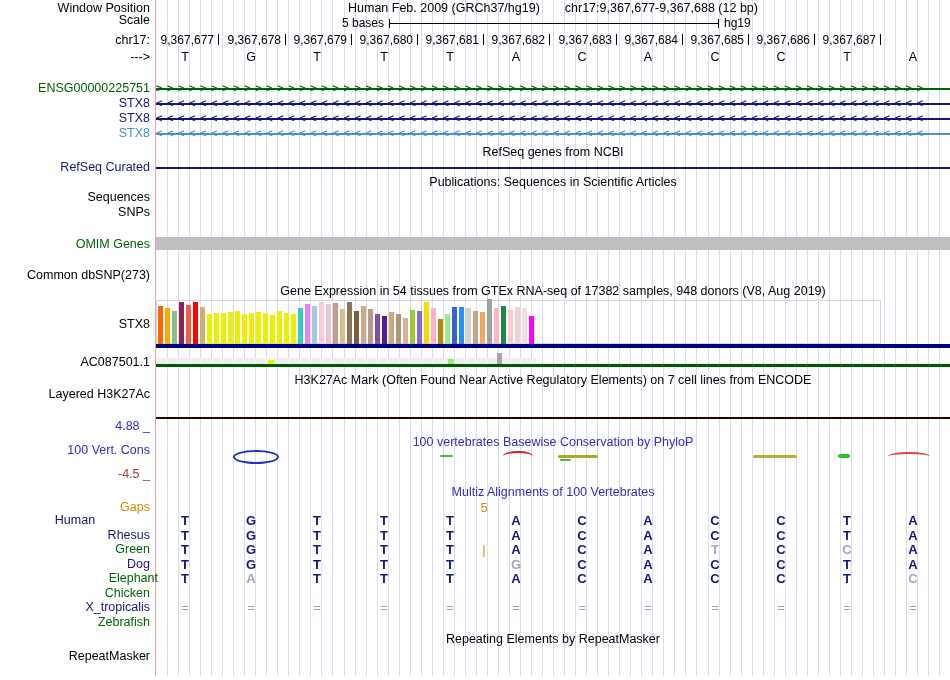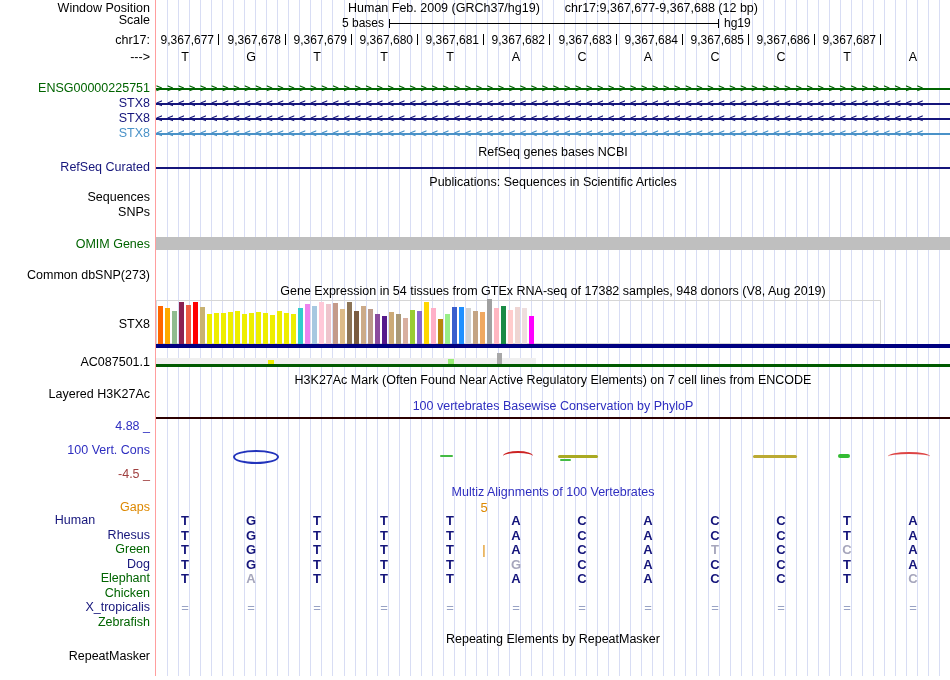--- a/index.html
+++ b/index.html
@@ -179,21 +179,21 @@
         <div class="hline"></div>
         <div class="arrows">&lt;&lt;&lt;&lt;&lt;&lt;&lt;&lt;&lt;&lt;&lt;&lt;&lt;&lt;&lt;&lt;&lt;&lt;&lt;&lt;&lt;&lt;&lt;&lt;&lt;&lt;&lt;&lt;&lt;&lt;&lt;&lt;&lt;&lt;&lt;&lt;&lt;&lt;&lt;&lt;&lt;&lt;&lt;&lt;&lt;&lt;&lt;&lt;&lt;&lt;&lt;&lt;&lt;&lt;&lt;&lt;&lt;&lt;&lt;&lt;&lt;&lt;&lt;&lt;&lt;&lt;&lt;&lt;&lt;&lt;</div>
       </div>
       <div class="lbl" style="top: 127px; color: rgb(74, 146, 200);">STX8</div>
       <div class="gene-line" style="top: 127px; color: rgb(74, 146, 200);">
         <div class="hline"></div>
         <div class="arrows">&lt;&lt;&lt;&lt;&lt;&lt;&lt;&lt;&lt;&lt;&lt;&lt;&lt;&lt;&lt;&lt;&lt;&lt;&lt;&lt;&lt;&lt;&lt;&lt;&lt;&lt;&lt;&lt;&lt;&lt;&lt;&lt;&lt;&lt;&lt;&lt;&lt;&lt;&lt;&lt;&lt;&lt;&lt;&lt;&lt;&lt;&lt;&lt;&lt;&lt;&lt;&lt;&lt;&lt;&lt;&lt;&lt;&lt;&lt;&lt;&lt;&lt;&lt;&lt;&lt;&lt;&lt;&lt;&lt;&lt;</div>
       </div>
     </div>
 
-  <div class="ctitle" style="top:146px">RefSeq genes bases NCBI</div>
+  <div class="ctitle" style="top:146px">RefSeq genes from NCBI</div>
   <div class="lbl navy" style="top:161px">RefSeq Curated</div>
   <div class="fullbar" style="top:167px;height:2px;background:#15157b"></div>
 
   <div class="ctitle" style="top:176px">Publications: Sequences in Scientific Articles</div>
   <div class="lbl" style="top:191px">Sequences</div>
   <div class="lbl" style="top:206px">SNPs</div>
 
   <div class="lbl green" style="top:238px">OMIM Genes</div>
   <div class="fullbar" style="top:237px;height:13px;background:#bfbfbf"></div>
 
@@ -267,21 +267,21 @@
       <div class="bar" style="position: absolute; left: 448px; top: 359px; width: 6px; height: 5px; background: rgb(153, 238, 119);"></div>
       <div class="bar" style="position: absolute; left: 497px; top: 353px; width: 5px; height: 11px; background: rgb(168, 168, 168);"></div>
     </div>
   <div class="fullbar" style="top:364px;height:3px;background:#005a00"></div>
 
   <div class="ctitle" style="top:374px">H3K27Ac Mark (Often Found Near Active Regulatory Elements) on 7 cell lines from ENCODE</div>
   <div class="lbl" style="top:388px">Layered H3K27Ac</div>
   <div class="fullbar" style="top:417px;height:2px;background:#2b0000"></div>
 
   <div class="lbl blue" style="top:420px">4.88 _</div>
-  <div class="ctitle blue" style="top:400px">100 vertebrates Basewise Conservation by PhyloP</div>
+  <div class="ctitle blue" style="top:436px">100 vertebrates Basewise Conservation by PhyloP</div>
   <div class="lbl blue" style="top:444px">100 Vert. Cons</div>
   <div class="lbl maroon" style="top:468px">-4.5 _</div>
   <div id="phylop-marks">
       <div class="phymark" style="left: 233px; top: 450px; width: 42px; height: 10px; border: 2px solid rgb(34, 51, 187); border-radius: 50%;"></div>
       <div class="phymark" style="left: 440px; top: 455px; width: 13px; height: 2px; background: rgb(68, 187, 68); border-radius: 2px;"></div>
       <div class="phymark" style="left: 503px; top: 451px; width: 30px; height: 8px; border-top: 2px solid rgb(204, 34, 34); border-radius: 50% 50% 0px 0px;"></div>
       <div class="phymark" style="left: 558px; top: 455px; width: 40px; height: 3px; background: rgb(170, 170, 34); border-radius: 2px;"></div>
       <div class="phymark" style="left: 560px; top: 459px; width: 11px; height: 2px; background: rgb(68, 187, 68); border-radius: 2px;"></div>
       <div class="phymark" style="left: 753px; top: 455px; width: 44px; height: 3px; background: rgb(187, 170, 51); border-radius: 2px;"></div>
       <div class="phymark" style="left: 838px; top: 454px; width: 12px; height: 4px; background: rgb(51, 187, 51); border-radius: 2px;"></div>
@@ -338,21 +338,21 @@
       <div class="alnletter" style="left: 317px; top: 558px; color: rgb(21, 21, 123);">T</div>
       <div class="alnletter" style="left: 384px; top: 558px; color: rgb(21, 21, 123);">T</div>
       <div class="alnletter" style="left: 450px; top: 558px; color: rgb(21, 21, 123);">T</div>
       <div class="alnletter" style="left: 516px; top: 558px; color: rgb(166, 166, 188);">G</div>
       <div class="alnletter" style="left: 582px; top: 558px; color: rgb(21, 21, 123);">C</div>
       <div class="alnletter" style="left: 648px; top: 558px; color: rgb(21, 21, 123);">A</div>
       <div class="alnletter" style="left: 715px; top: 558px; color: rgb(21, 21, 123);">C</div>
       <div class="alnletter" style="left: 781px; top: 558px; color: rgb(21, 21, 123);">C</div>
       <div class="alnletter" style="left: 847px; top: 558px; color: rgb(21, 21, 123);">T</div>
       <div class="alnletter" style="left: 913px; top: 558px; color: rgb(21, 21, 123);">A</div>
-      <div class="lbl" style="top: 572px; color: rgb(0, 100, 0);">Elephant</div>
+      <div class="lbl" style="top: 572px; color: rgb(0, 100, 0); padding-left: 8px;">Elephant</div>
       <div class="alnletter" style="left: 185px; top: 572px; color: rgb(21, 21, 123);">T</div>
       <div class="alnletter" style="left: 251px; top: 572px; color: rgb(166, 166, 188);">A</div>
       <div class="alnletter" style="left: 317px; top: 572px; color: rgb(21, 21, 123);">T</div>
       <div class="alnletter" style="left: 384px; top: 572px; color: rgb(21, 21, 123);">T</div>
       <div class="alnletter" style="left: 450px; top: 572px; color: rgb(21, 21, 123);">T</div>
       <div class="alnletter" style="left: 516px; top: 572px; color: rgb(21, 21, 123);">A</div>
       <div class="alnletter" style="left: 582px; top: 572px; color: rgb(21, 21, 123);">C</div>
       <div class="alnletter" style="left: 648px; top: 572px; color: rgb(21, 21, 123);">A</div>
       <div class="alnletter" style="left: 715px; top: 572px; color: rgb(21, 21, 123);">C</div>
       <div class="alnletter" style="left: 781px; top: 572px; color: rgb(21, 21, 123);">C</div>

